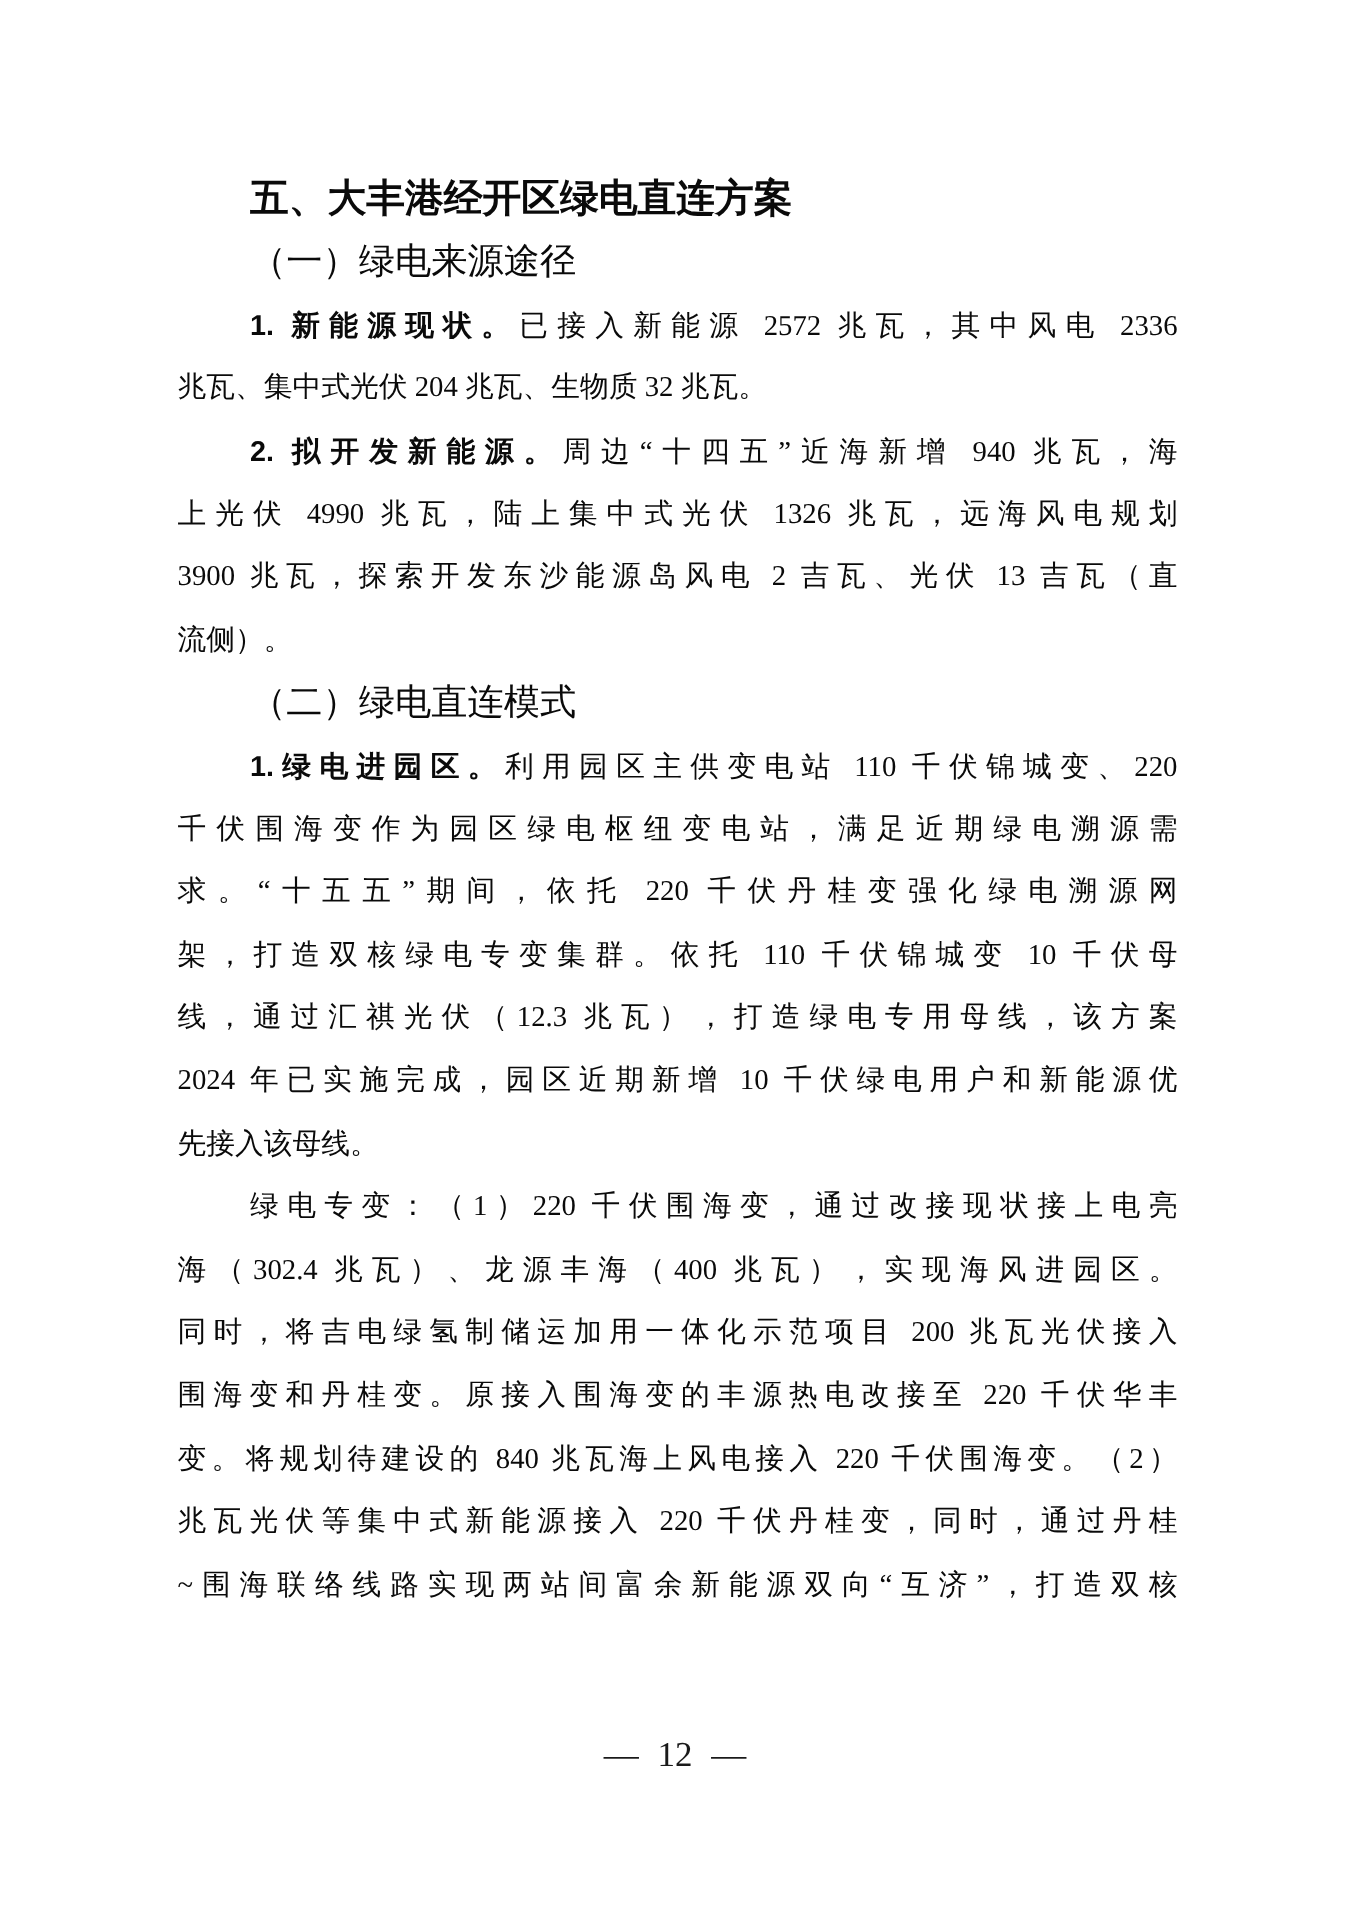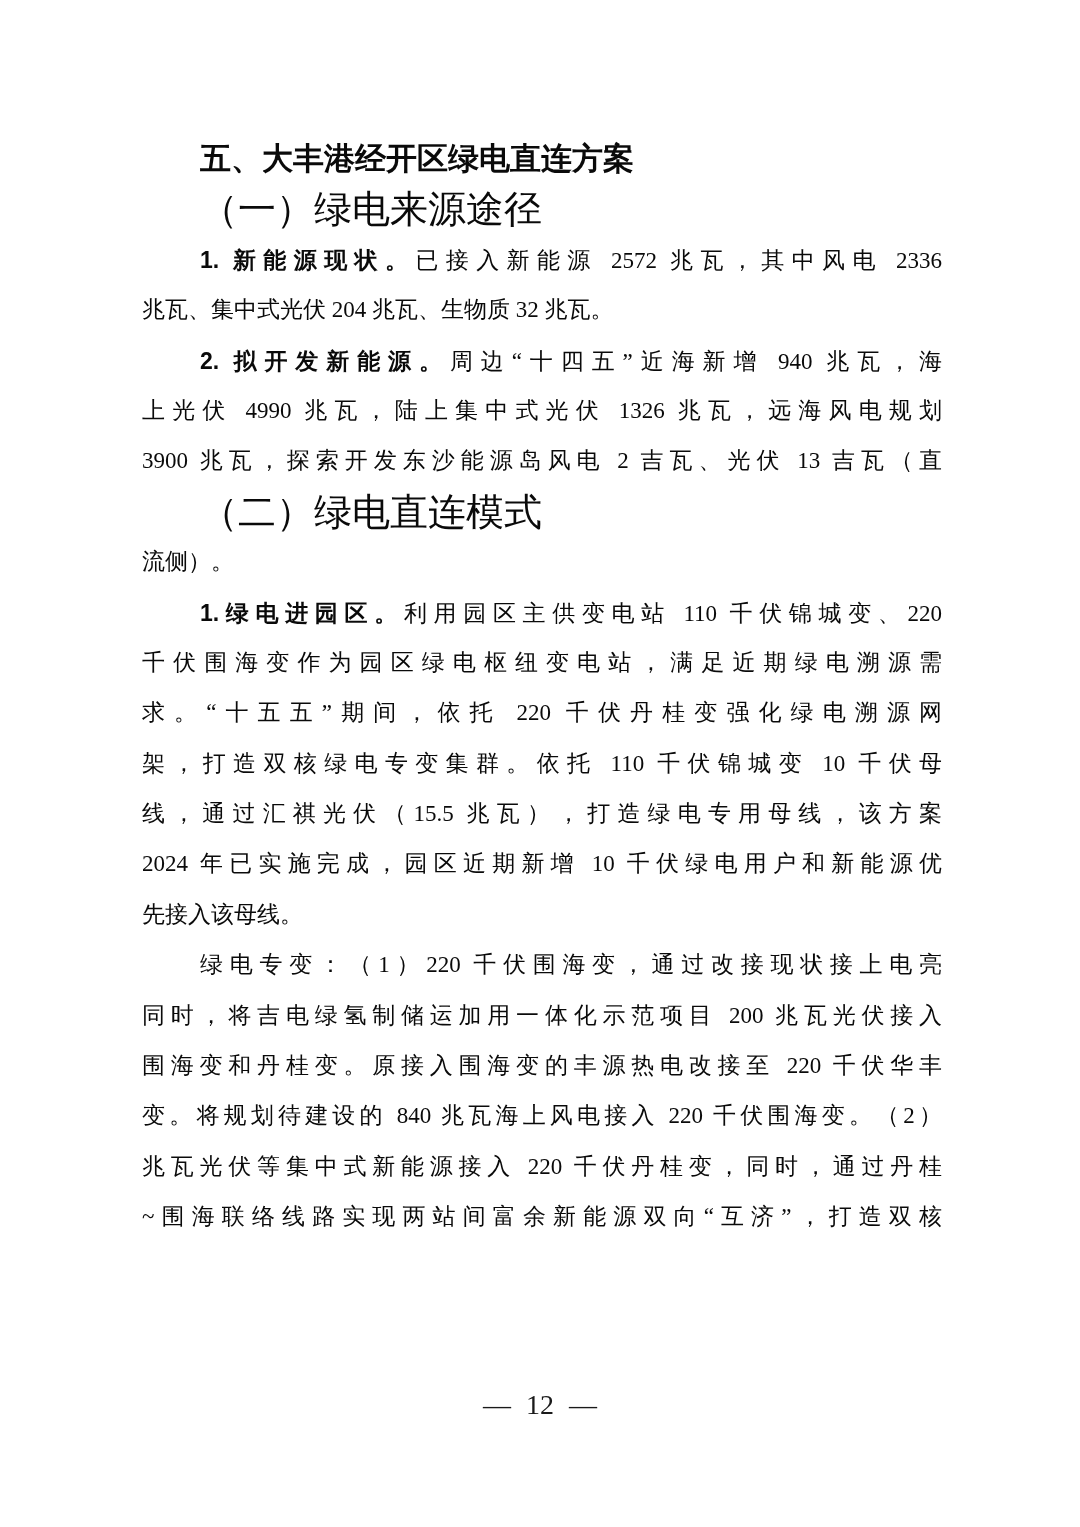--- a/index.html
+++ b/index.html
@@ -41,21 +41,21 @@
   }
   .line.ind {
     text-indent: 58px;
   }
   .line.h1 {
     font-size: 31px;
     font-weight: 700;
     font-family: "Liberation Sans", "DejaVu Sans", sans-serif;
   }
   .line.sub {
-    font-size: 38px;
+    font-size: 29px;
     font-weight: 400;
   }
   .b {
     font-weight: 700;
     font-family: "Liberation Sans", "DejaVu Sans", sans-serif;
   }
   .footer {
     position: absolute;
     left: 0;
     top: 1389px;
@@ -76,30 +76,31 @@
 
 <div class="page">
   <div class="content">
       <div class="line h1 ind"><span class="b">五、大丰港经开区绿电直连方案</span></div>
       <div class="line sub ind"><span>（一）绿电来源途径</span></div>
       <div class="line body ind just"><span class="b">1. 新能源现状。</span><span>已接入新能源 2572 兆瓦，其中风电 2336</span></div>
       <div class="line body"><span>兆瓦、集中式光伏 204 兆瓦、生物质 32 兆瓦。</span></div>
       <div class="line body ind just"><span class="b">2. 拟开发新能源。</span><span>周边“十四五”近海新增 940 兆瓦，海</span></div>
       <div class="line body just"><span>上光伏 4990 兆瓦，陆上集中式光伏 1326 兆瓦，远海风电规划</span></div>
       <div class="line body just"><span>3900 兆瓦，探索开发东沙能源岛风电 2 吉瓦、光伏 13 吉瓦（直</span></div>
+      <div class="line body"><span>流侧）。</span></div>
       <div class="line sub ind"><span>（二）绿电直连模式</span></div>
-      <div class="line body"><span>流侧）。</span></div>
       <div class="line body ind just"><span class="b">1.绿电进园区。</span><span>利用园区主供变电站 110 千伏锦城变、220</span></div>
       <div class="line body just"><span>千伏围海变作为园区绿电枢纽变电站，满足近期绿电溯源需</span></div>
       <div class="line body just"><span>求。“十五五”期间，依托 220 千伏丹桂变强化绿电溯源网</span></div>
       <div class="line body just"><span>架，打造双核绿电专变集群。依托 110 千伏锦城变 10 千伏母</span></div>
-      <div class="line body just"><span>线，通过汇祺光伏（15.5 兆瓦），打造绿电专用母线，该方案</span></div>
+      <div class="line body just"><span>线，通过汇祺光伏（12.3 兆瓦），打造绿电专用母线，该方案</span></div>
       <div class="line body just"><span>2024 年已实施完成，园区近期新增 10 千伏绿电用户和新能源优</span></div>
       <div class="line body"><span>先接入该母线。</span></div>
       <div class="line body ind just"><span>绿电专变：（1）220 千伏围海变，通过改接现状接上电亮</span></div>
+      <div class="line body just"><span>海（302.4 兆瓦）、龙源丰海（400 兆瓦），实现海风进园区。</span></div>
       <div class="line body just"><span>同时，将吉电绿氢制储运加用一体化示范项目 200 兆瓦光伏接入</span></div>
       <div class="line body just"><span>围海变和丹桂变。原接入围海变的丰源热电改接至 220 千伏华丰</span></div>
       <div class="line body just"><span>变。将规划待建设的 840 兆瓦海上风电接入 220 千伏围海变。（2）</span></div>
       <div class="line body just"><span>兆瓦光伏等集中式新能源接入 220 千伏丹桂变，同时，通过丹桂</span></div>
       <div class="line body just"><span>~围海联络线路实现两站间富余新能源双向“互济”，打造双核</span></div>
     </div>
   <div class="footer">
     <span class="dash">—</span>
     <span class="pagenum">12</span>
     <span class="dash">—</span>

